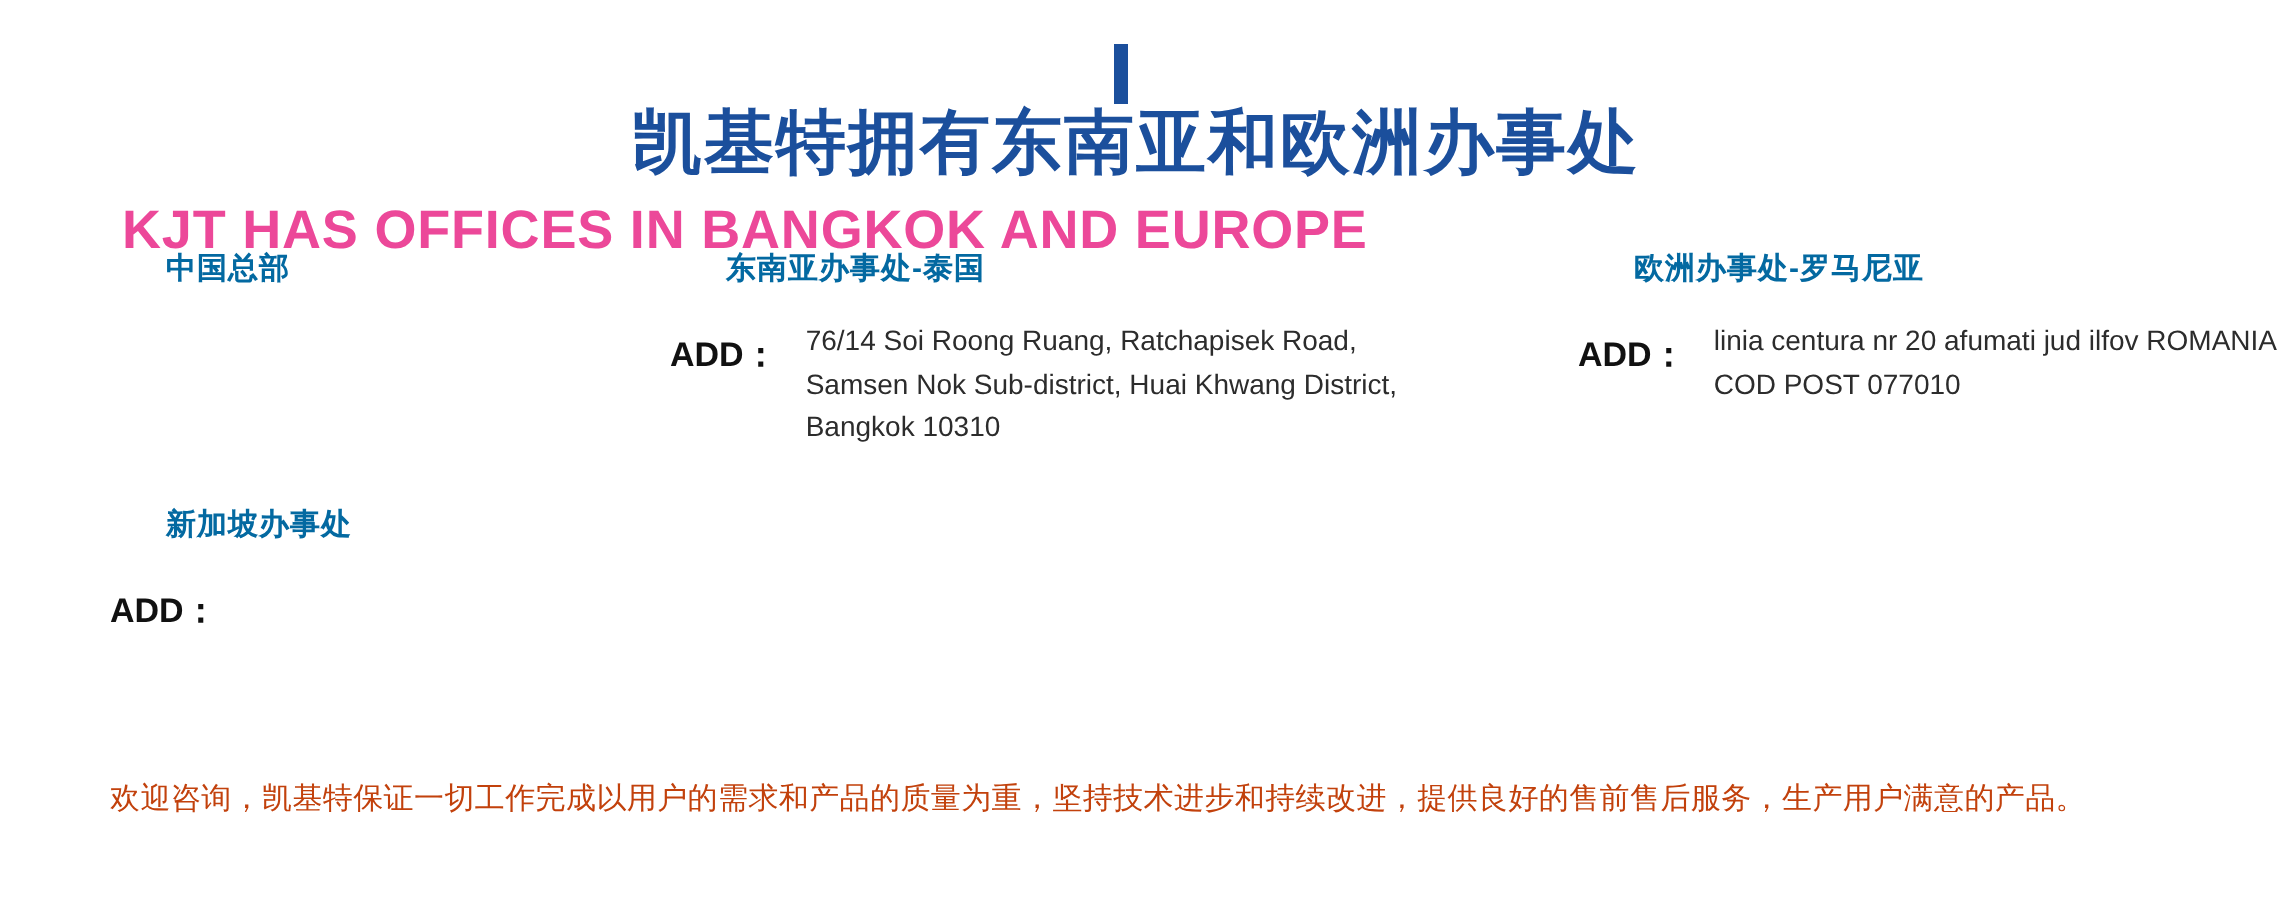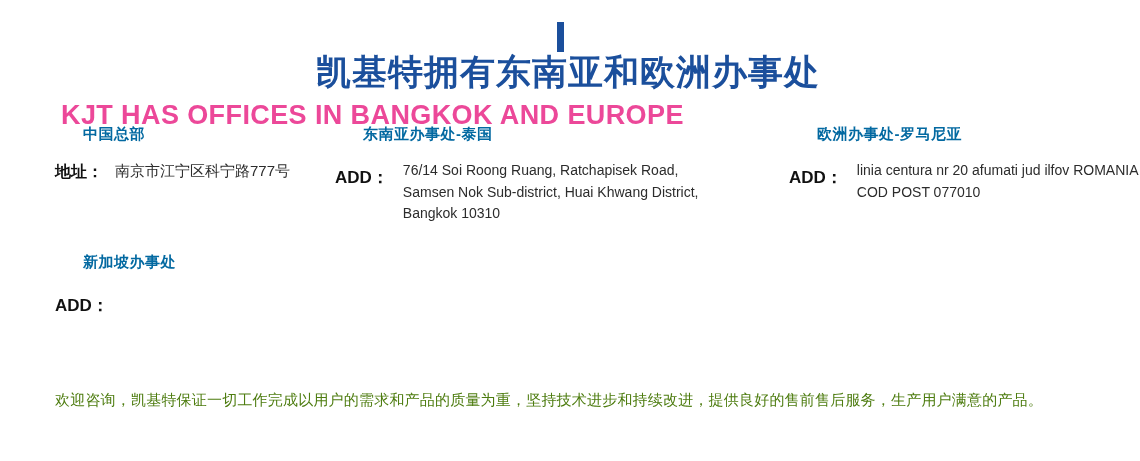--- a/index.html
+++ b/index.html
@@ -107,44 +107,40 @@
   #office-eu .addr-value  { width: 300px; }
   #office-sg .addr-value  { width: 300px; }
 
   
   .footer {
     position: absolute;
     left: 55px;
     top: 385px;
     width: 1020px;
     font-size: 15px;
-    color: #4d7c0f;
+    color: #c2410c;
     line-height: 2.0;
     letter-spacing: 0.2px;
   }
 </style>
 </head>
 <body>
 
 <div class="page">
 
   <div class="header">
     <div class="title-row">
       <div class="title-bar"></div>
       <div class="title-cn">凯基特拥有东南亚和欧洲办事处</div>
     </div>
     <div class="title-en">KJT HAS OFFICES IN BANGKOK AND EUROPE</div>
   </div>
 
   <div class="office" id="office-cn">
     <div class="office-name">中国总部</div>
-    <div class="addr-row">
-      <div class="addr-label cn">地址：</div>
-      <div class="addr-value cn">南京市江宁区科宁路777号</div>
-    </div>
   </div>
 
   <div class="office" id="office-sea">
     <div class="office-name">东南亚办事处-泰国</div>
     <div class="addr-row">
       <div class="addr-label">ADD：</div>
       <div class="addr-value">76/14 Soi Roong Ruang, Ratchapisek Road, Samsen Nok Sub-district, Huai Khwang District, Bangkok 10310</div>
     </div>
   </div>
 

